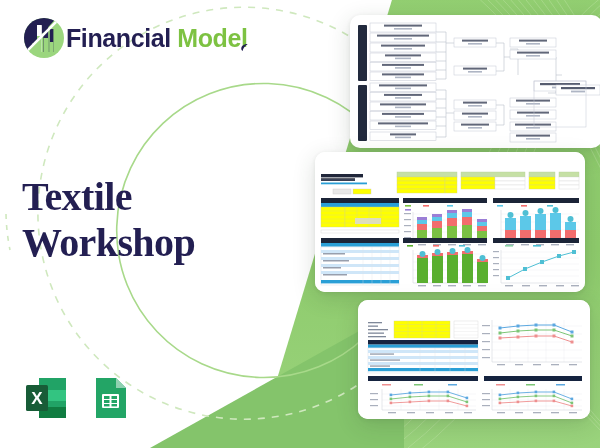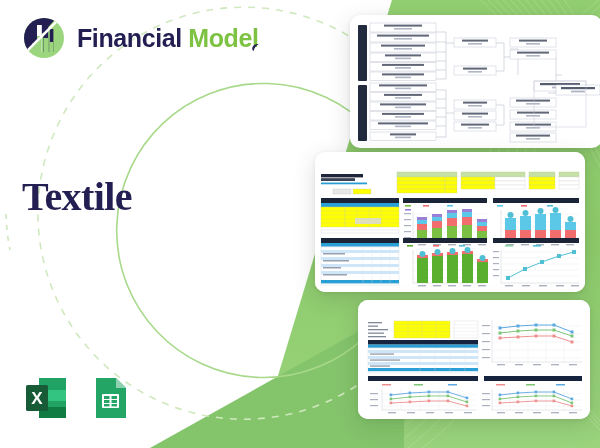--- a/index.html
+++ b/index.html
@@ -8,21 +8,21 @@
     background:#ffffff;
     font-family:"Liberation Sans","DejaVu Sans",sans-serif;
   }
   .stage{position:absolute;inset:0;overflow:hidden;}
 
   
   .bg-layer{position:absolute;inset:0;pointer-events:none;}
   .bg-svg{position:absolute;inset:0;width:600px;height:448px;display:block;}
 
   
-  .brand{position:absolute;left:22px;top:16px;display:flex;align-items:center;gap:11px;}
+  .brand{position:absolute;left:22px;top:16px;display:flex;align-items:center;}
   .brand-mark{width:44px;height:44px;position:relative;flex:0 0 auto;}
   .brand-text{font-size:25px;font-weight:bold;letter-spacing:-0.4px;white-space:nowrap;line-height:1;}
   .brand-text .w1{color:#231F52;}
   .brand-text .w2{color:#7DC242;}
   .brand-text .leafwrap{position:relative;display:inline-block;}
   .leafdot{position:absolute;width:9px;height:9px;right:-1px;top:5px;}
 
   
   .headline{position:absolute;left:22px;top:174px;color:#231F52;
     font-size:40px;font-weight:bold;line-height:1.15;letter-spacing:-0.6px;font-family:Liberation Serif, serif;}
@@ -148,20 +148,21 @@
     </div>
     <div class="brand-text">
       <span class="w1">Financial</span><span>&nbsp;</span><span class="w2 leafwrap"><span>Model</span><span class="leafdot"><svg viewBox="0 0 10 10" width="9" height="9">
               <path d="M8.6 1.1 C5 1 1.6 2.8 1.4 6.2 C1.3 7.6 2 8.6 3 8.9 C3.2 6.3 5 3.4 8.6 1.1 Z" fill="#231F52"></path>
             </svg></span></span>
     </div>
   </div>
 
   <div class="headline">
     <div>Textile</div>
+    <div>Workshop</div>
   </div>
 
   <div class="apps">
     <div class="app-ico">
       <svg viewBox="0 0 48 48" width="48" height="48" xmlns="http://www.w3.org/2000/svg">
         <rect x="17" y="4" width="27" height="12" fill="#21A366"></rect>
         <rect x="17" y="16" width="27" height="11" fill="#33C481"></rect>
         <rect x="17" y="27" width="27" height="10" fill="#21A366"></rect>
         <rect x="17" y="33" width="27" height="11" fill="#107C41"></rect>
         <rect x="4" y="11" width="22" height="26" rx="1.6" fill="#185C37"></rect>

